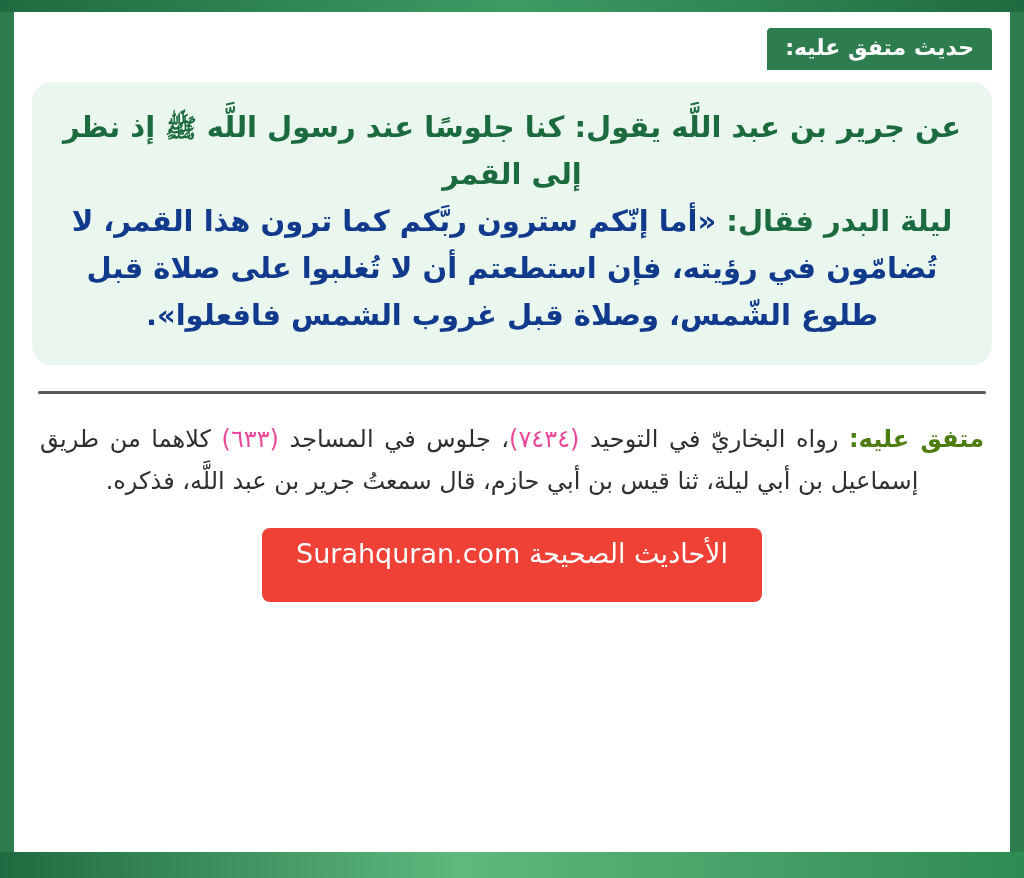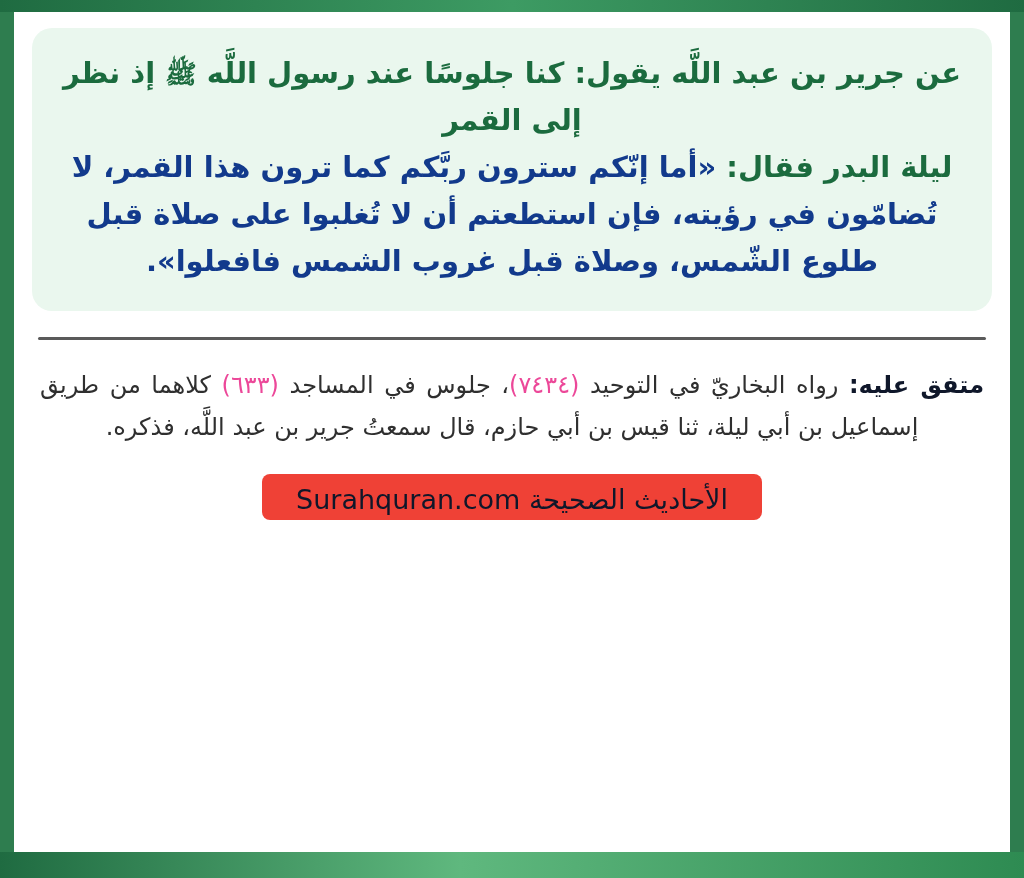--- a/index.html
+++ b/index.html
@@ -97,55 +97,58 @@
   
   .takhreej {
     font-size: 24px;
     line-height: 1.75;
     color: #2f2f2f;
     text-align: justify;
     text-align-last: center;
     padding: 0 8px;
   }
   .takhreej .label {
-    color: #0f172a;
+    color: #4d7c0f;
     font-weight: bold;
   }
   .takhreej .num {
     color: #ec4899;
     font-weight: normal;
   }
 
   
   .footer-row {
     display: flex;
     justify-content: center;
     margin-top: 26px;
   }
   .site-button {
     background: #ef4136;
-    color: #0f172a;
+    color: #ffffff;
     font-size: 27px;
-    padding: 9px 34px 3px 34px;
+    padding: 9px 34px 31px 34px;
     border-radius: 8px;
     border: none;
     line-height: 1.25;
     white-space: nowrap;
     font-family: "DejaVu Sans", "Liberation Sans", sans-serif;
   }
 </style>
 </head>
 <body>
 
 <div class="page-frame"></div>
 <div class="frame-top"></div>
 <div class="frame-bottom"></div>
 
 <div class="content">
 
+  <div class="badge-row">
+    <div class="badge">حديث متفق عليه:</div>
+  </div>
 
   <div class="hadith-card">
     <p class="hadith-line">
       <span>عن جرير بن عبد اللَّه يقول: كنا جلوسًا عند رسول اللَّه</span>
       <span class="sallallahu">ﷺ</span>
       <span>إذ نظر إلى القمر</span>
     </p>
     <p class="hadith-line">
       <span>ليلة البدر فقال:</span>
       <span class="hadith-quote">«أما إنّكم سترون ربَّكم كما ترون هذا القمر، لا تُضامّون في رؤيته، فإن استطعتم أن لا تُغلبوا على صلاة قبل طلوع الشّمس، وصلاة قبل غروب الشمس فافعلوا».</span>

